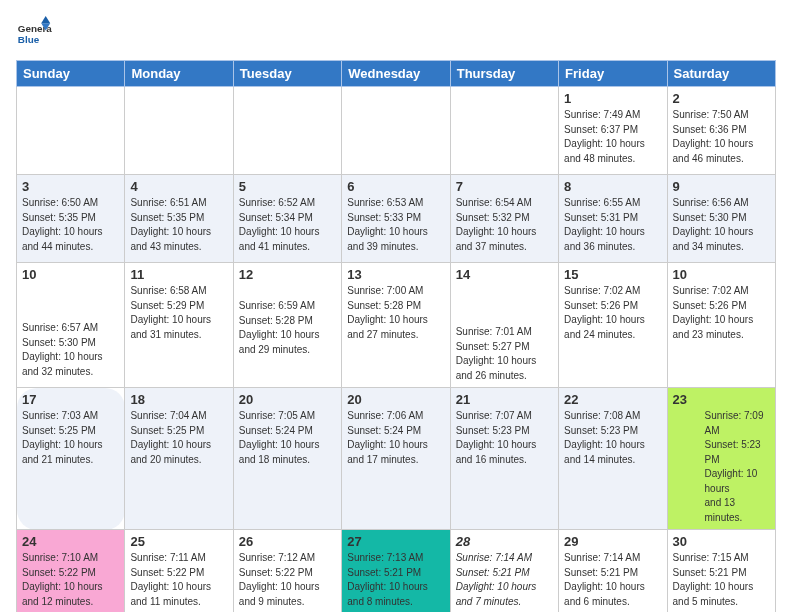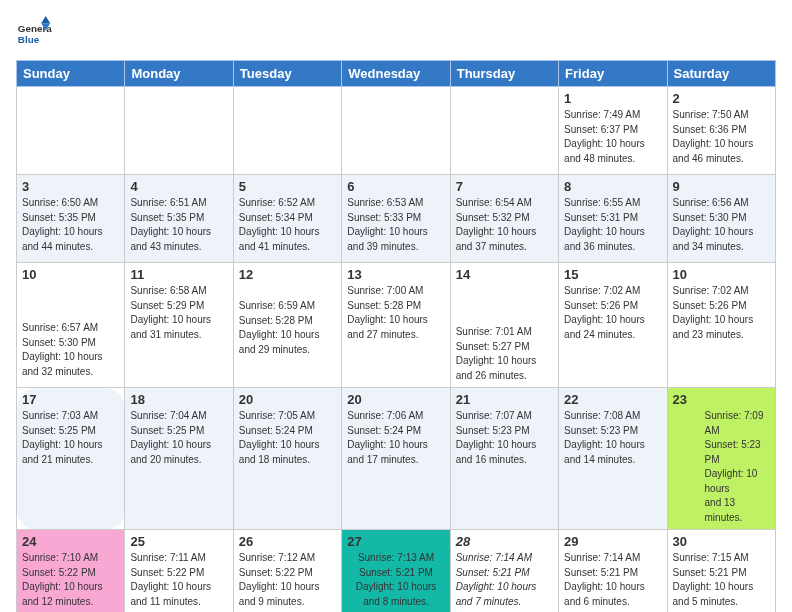--- a/index.html
+++ b/index.html
@@ -306,21 +306,21 @@
         </td>
         <td style="background: rgb(255, 255, 255);">
           <span class="day-number">26</span>
           <div class="cell-content" style="white-space: pre-line;">Sunrise: 7:12 AM
 Sunset: 5:22 PM
 Daylight: 10 hours
 and 9 minutes.</div>
         </td>
         <td style="background: #14b8a6;">
           <span class="day-number">27</span>
-          <div class="cell-content" style="white-space: pre-line; text-align: center;">Sunrise: 7:13 AM
+          <div class="cell-content" style="white-space: pre-line;">Sunrise: 7:13 AM
 Sunset: 5:21 PM
 Daylight: 10 hours
 and 8 minutes.</div>
         </td>
         <td style="background: rgb(255, 255, 255); font-style: italic;">
           <span class="day-number">28</span>
           <div class="cell-content" style="white-space: pre-line;">Sunrise: 7:14 AM
 Sunset: 5:21 PM
 Daylight: 10 hours
 and 7 minutes.</div>

